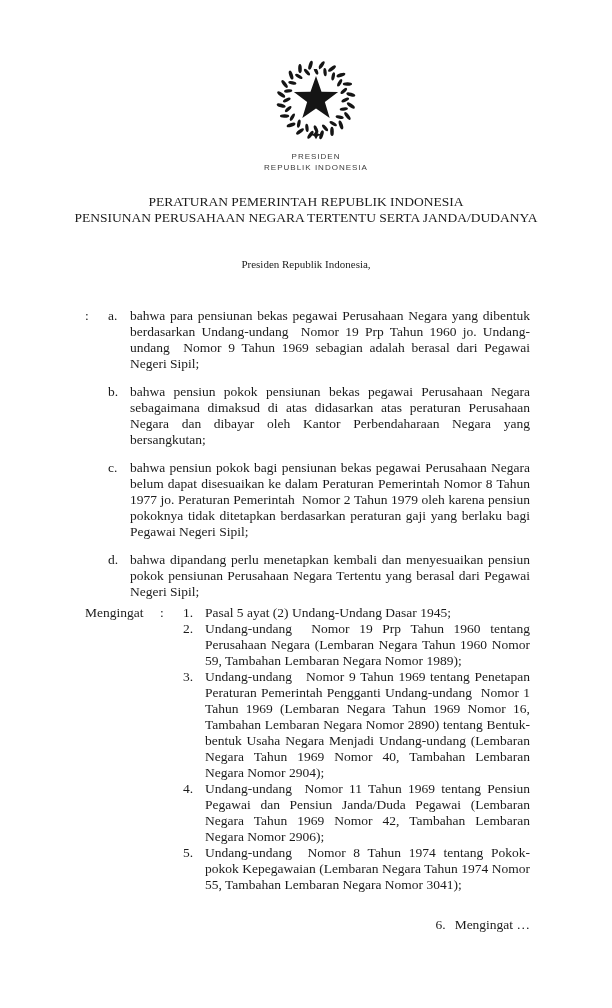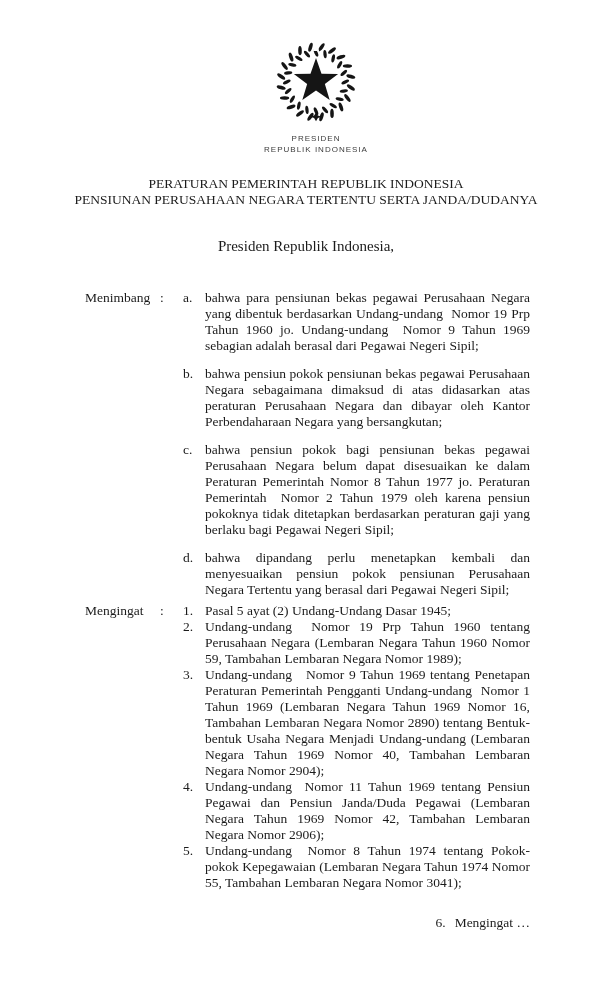--- a/index.html
+++ b/index.html
@@ -5,35 +5,35 @@
   html,body { margin:0; padding:0; background:#e8e8e8; }
   .page {
     position:relative;
     width:612px; height:1008px;
     margin:0 auto;
     background:#ffffff;
     font-family:"Liberation Serif", serif;
     color:#1b1b1b;
     overflow:hidden;
   }
-  .letterhead { text-align:center; padding-top:39px;margin-left:20px; }
+  .letterhead { text-align:center; padding-top:57px;margin-left:20px; }
   .emblem { width:88px; height:86px; display:block; margin:0 auto; }
   .lh-presiden, .lh-institution {
     font-family:"Liberation Sans", sans-serif;
     font-size:8px; line-height:11px; letter-spacing:1px;
     color:#3b3b3b;
   }
   .lh-presiden { margin-top:8px; }
   .doc-title {
     margin-top:21px;
     text-align:center;
     font-size:13.5px; line-height:16px;
     white-space:nowrap;
   }
-  .salutation { margin-top:30px; text-align:center; font-size:15px; line-height:16px; }
+  .salutation { margin-top:30px; text-align:center; font-size:11px; line-height:16px; }
   .clause {
     display:flex;
     margin-left:85px; margin-right:82px;
     font-size:13.5px; line-height:16px;
   }
   .clause.menimbang { margin-top:36px; }
   .clause.mengingat { margin-top:5px; }
   .clause-label { width:75px; flex:none; }
   .clause-colon { width:23px; flex:none; }
   .clause-body { flex:1; min-width:0; }
@@ -115,21 +115,20 @@
   </header>
 
   <section class="doc-title">
     <div>PERATURAN PEMERINTAH REPUBLIK INDONESIA</div>
     <div>PENSIUNAN PERUSAHAAN NEGARA TERTENTU SERTA JANDA/DUDANYA</div>
   </section>
 
   <div class="salutation">Presiden Republik Indonesia,</div>
 
   <section class="clause menimbang">
-    <div class="clause-label">Menimbang</div>
     <div class="clause-colon">:</div>
     <div class="clause-body">
       <div class="item">
         <span class="item-marker">a.</span>
         <span class="item-text">bahwa para pensiunan bekas pegawai Perusahaan Negara yang dibentuk berdasarkan Undang-undang&nbsp; Nomor 19 Prp Tahun 1960 jo. Undang-undang&nbsp; Nomor 9 Tahun 1969 sebagian adalah berasal dari Pegawai Negeri Sipil;</span>
       </div>
       <div class="item">
         <span class="item-marker">b.</span>
         <span class="item-text">bahwa pensiun pokok pensiunan bekas pegawai Perusahaan Negara sebagaimana dimaksud di atas didasarkan atas peraturan Perusahaan Negara dan dibayar oleh Kantor Perbendaharaan Negara yang bersangkutan;</span>
       </div>

